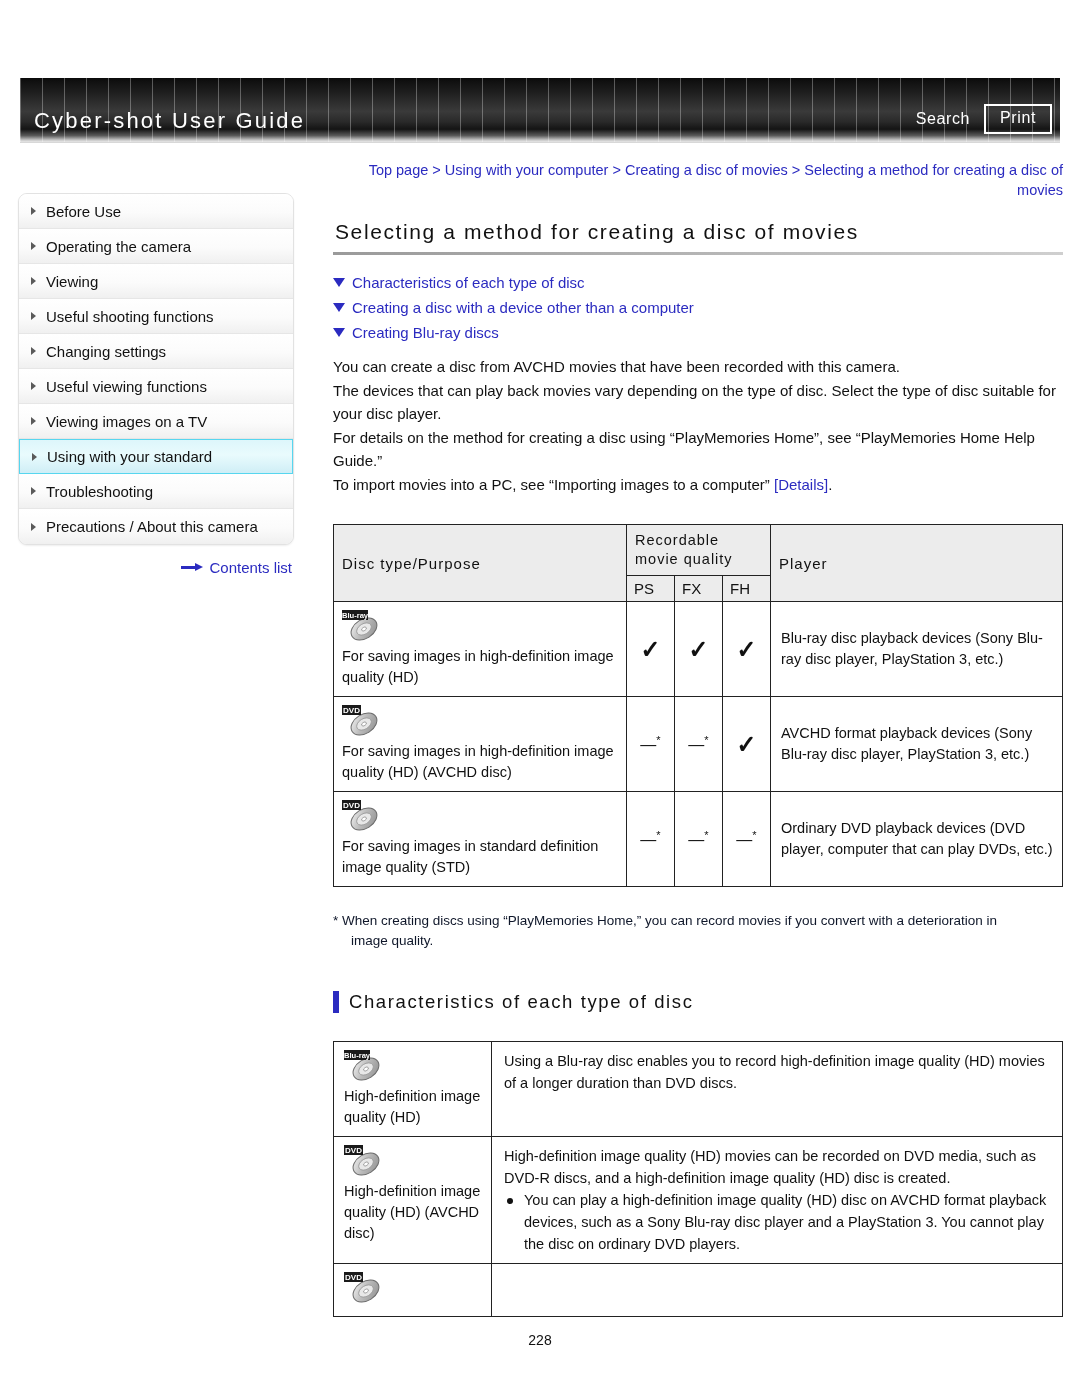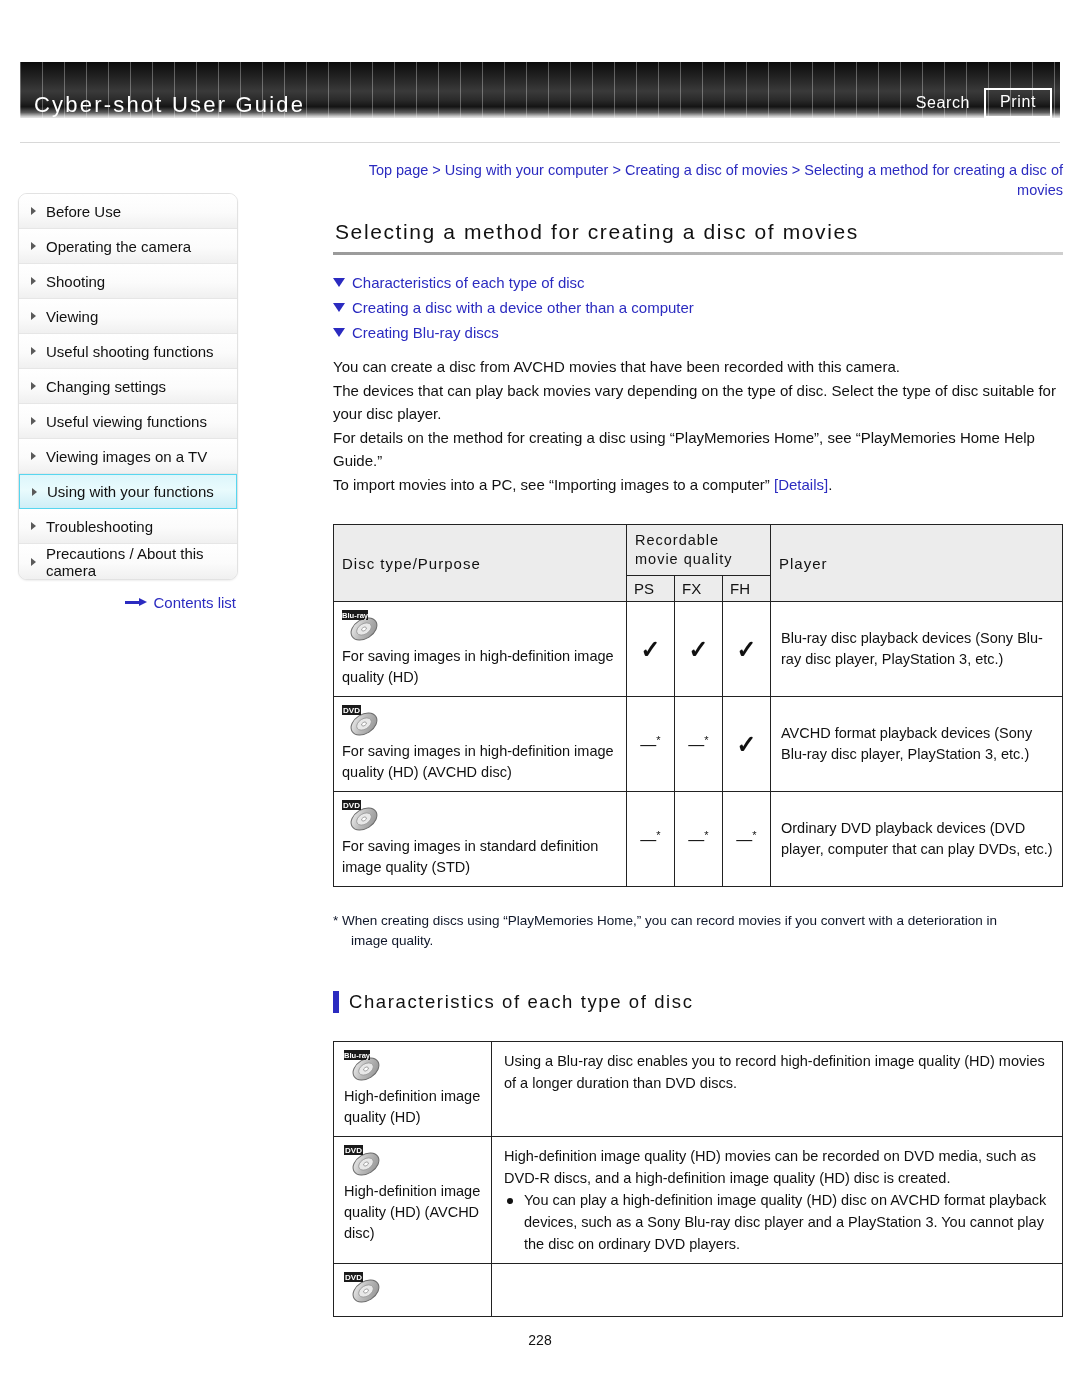--- a/index.html
+++ b/index.html
@@ -13,23 +13,23 @@
     position: relative;
     font-family: "Liberation Sans", sans-serif;
     color: #000000;
     overflow: hidden;
   }
 
   
   #header-banner {
     position: absolute;
     left: 20px;
-    top: 62px;
+    top: 78px;
     width: 1040px;
-    height: 56px;
+    height: 64px;
     background:
       repeating-linear-gradient(to right,
         rgba(255,255,255,0.30) 0px, rgba(255,255,255,0.30) 1px,
         rgba(255,255,255,0) 1px, rgba(255,255,255,0) 22px),
       linear-gradient(to bottom,
         #0a0a0a 0%, #111111 6%, #1e1e1e 22%, #3a3a3a 52%,
         #2a2a2a 68%, #141414 80%, #5a5a5a 90%, #c8c8c8 97%, #e8e8e8 100%);
   }
   #header-title {
     position: absolute;
@@ -71,21 +71,21 @@
     width: 1040px;
     height: 1px;
     background: #d8d8d8;
   }
 
   
   #sidebar {
     position: absolute;
     left: 18px;
     top: 193px;
-    width: 220px;
+    width: 276px;
   }
   #sidebar-nav {
     border: 1px solid #e2e2e2;
     border-radius: 9px;
     background: #ffffff;
     overflow: hidden;
     box-shadow: 0 1px 2px rgba(0,0,0,0.07);
   }
   .nav-item {
     position: relative;
@@ -381,45 +381,41 @@
     <div class="nav-item">
       <span class="nav-arrow"></span>
       <span>Before Use</span>
     </div>
     <div class="nav-item">
       <span class="nav-arrow"></span>
       <span>Operating the camera</span>
     </div>
     <div class="nav-item">
       <span class="nav-arrow"></span>
-      <span>Shooting</span>
-    </div>
-    <div class="nav-item">
-      <span class="nav-arrow"></span>
       <span>Viewing</span>
     </div>
     <div class="nav-item">
       <span class="nav-arrow"></span>
       <span>Useful shooting functions</span>
     </div>
     <div class="nav-item">
       <span class="nav-arrow"></span>
       <span>Changing settings</span>
     </div>
     <div class="nav-item">
       <span class="nav-arrow"></span>
       <span>Useful viewing functions</span>
     </div>
     <div class="nav-item">
       <span class="nav-arrow"></span>
       <span>Viewing images on a TV</span>
     </div>
     <div class="nav-item selected">
       <span class="nav-arrow"></span>
-      <span>Using with your functions</span>
+      <span>Using with your standard</span>
     </div>
     <div class="nav-item">
       <span class="nav-arrow"></span>
       <span>Troubleshooting</span>
     </div>
     <div class="nav-item">
       <span class="nav-arrow"></span>
       <span>Precautions / About this camera</span>
     </div>
 

